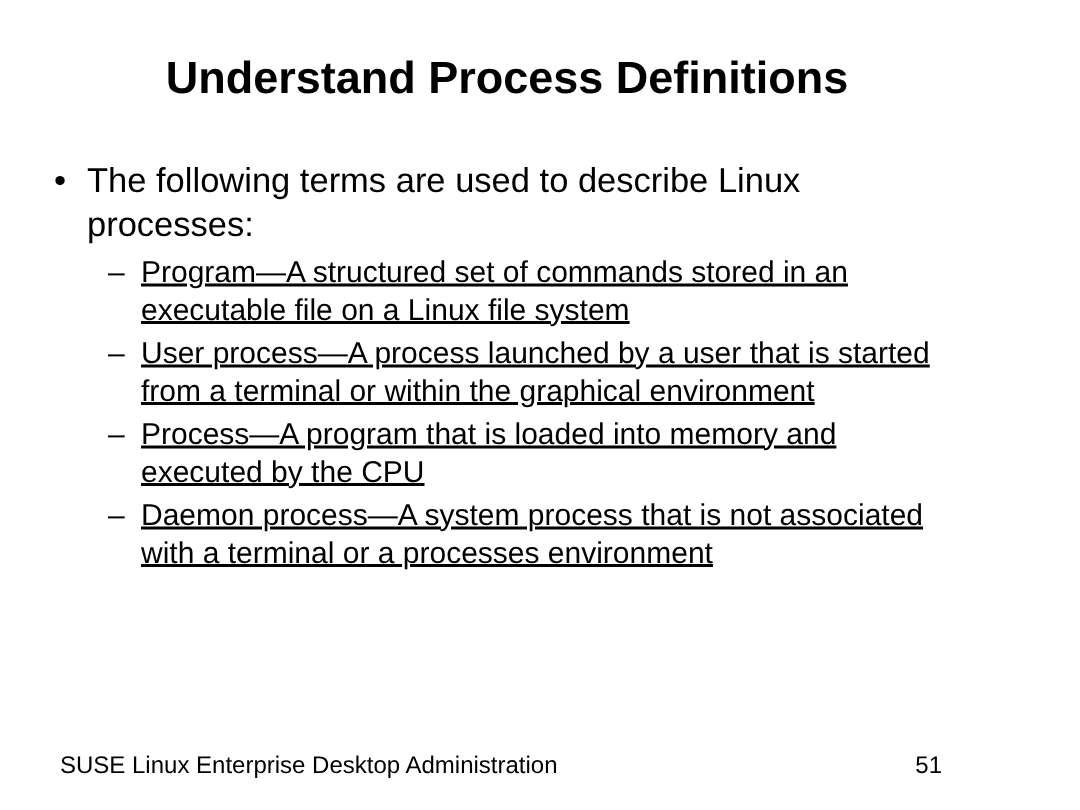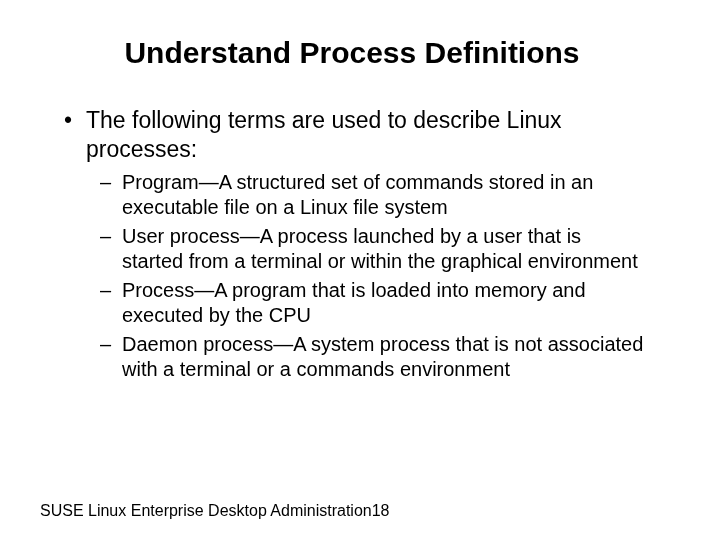--- a/index.html
+++ b/index.html
@@ -1,41 +1,41 @@
 <!DOCTYPE html>
 <html><head>
 <meta charset="utf-8">
 <style>
   * { margin: 0; padding: 0; box-sizing: border-box; }
   html, body { width: 720px; height: 540px; background: #fff; font-family: Arial, Helvetica, sans-serif; color: #000; }
-  .slide { width: 684px; height: 540px; position: relative; padding: 30px 40px 24px 60px; }
+  .slide { width: 684px; height: 540px; position: relative; padding: 30px 40px 24px 32px; }
   .title { font-size: 30px; text-align: center; margin-top: 6px; margin-bottom: 36px; }
   .level1 { list-style: none; }
   .level1 > li { position: relative; padding-left: 26px; font-size: 23px; line-height: 1.25; margin-bottom: 24px; }
   .level1 > li::before { content: "•"; position: absolute; left: 4px; top: 0; font-size: 23px; }
-  .level2 { list-style: none; margin-top: 6px; margin-left: 14px; }
+  .level2 { list-style: none; margin-top: 6px; margin-left: 14px; text-decoration: underline; }
   .level2 > li { position: relative; padding-left: 22px; font-size: 20px; line-height: 1.25; margin-bottom: 4px; }
   .level2 > li::before { content: "–"; position: absolute; left: 0; top: 0; font-size: 20px; }
-  .footer { position: absolute; bottom: 20px; left: 40px; right: 32px; display: flex; justify-content: flex-start; font-size: 16px; }
+  .footer { position: absolute; bottom: 20px; left: 40px; right: 56px; display: flex; justify-content: space-between; font-size: 16px; }
 </style>
 </head>
 <body>
 
 <div class="slide">
   <h1 class="title">Understand Process Definitions</h1>
 
   <ul class="level1">
     <li>
       <span>The following terms are used to describe Linux processes:</span>
       <ul class="level2">
         <li><span>Program—A structured set of commands stored in an executable file on a Linux file system</span></li>
         <li><span>User process—A process launched by a user that is started from a terminal or within the graphical environment</span></li>
         <li><span>Process—A program that is loaded into memory and executed by the CPU</span></li>
-        <li><span>Daemon process—A system process that is not associated with a terminal or a commands environment</span></li>
+        <li><span>Daemon process—A system process that is not associated with a terminal or a processes environment</span></li>
       </ul>
     </li>
   </ul>
 
   <div class="footer">
     <span>SUSE Linux Enterprise Desktop Administration</span>
-    <span>18</span>
+    <span>51</span>
   </div>
 </div>
 
 </body></html>

